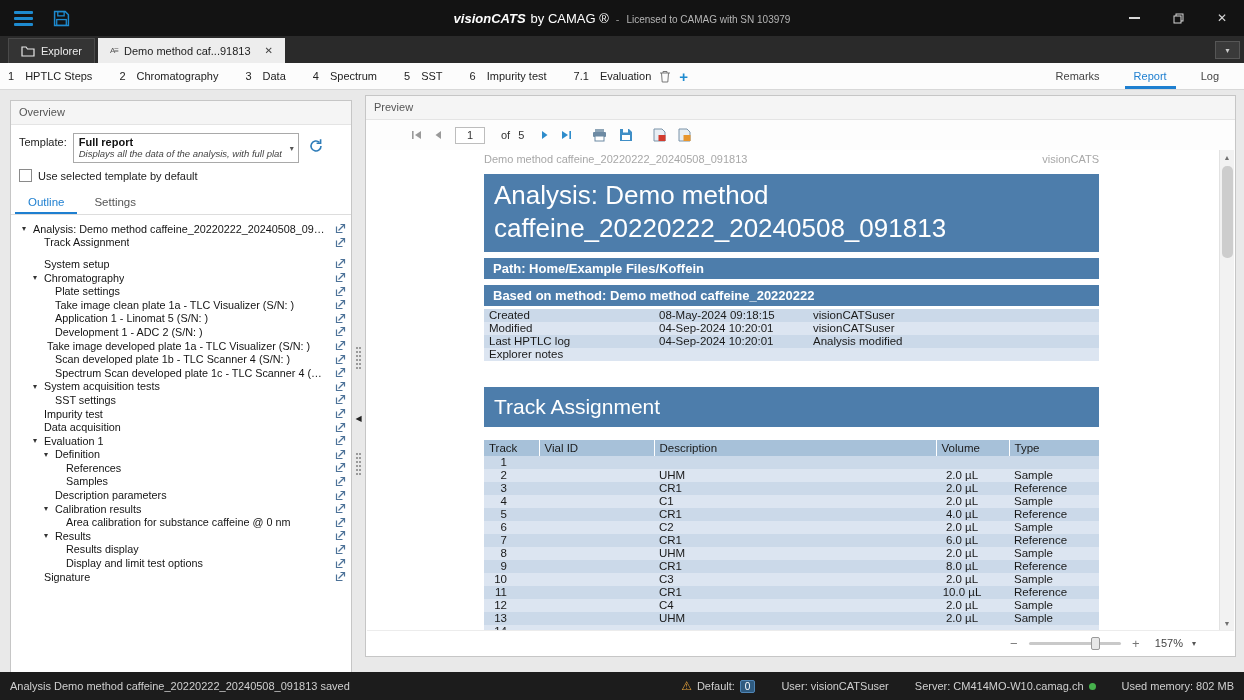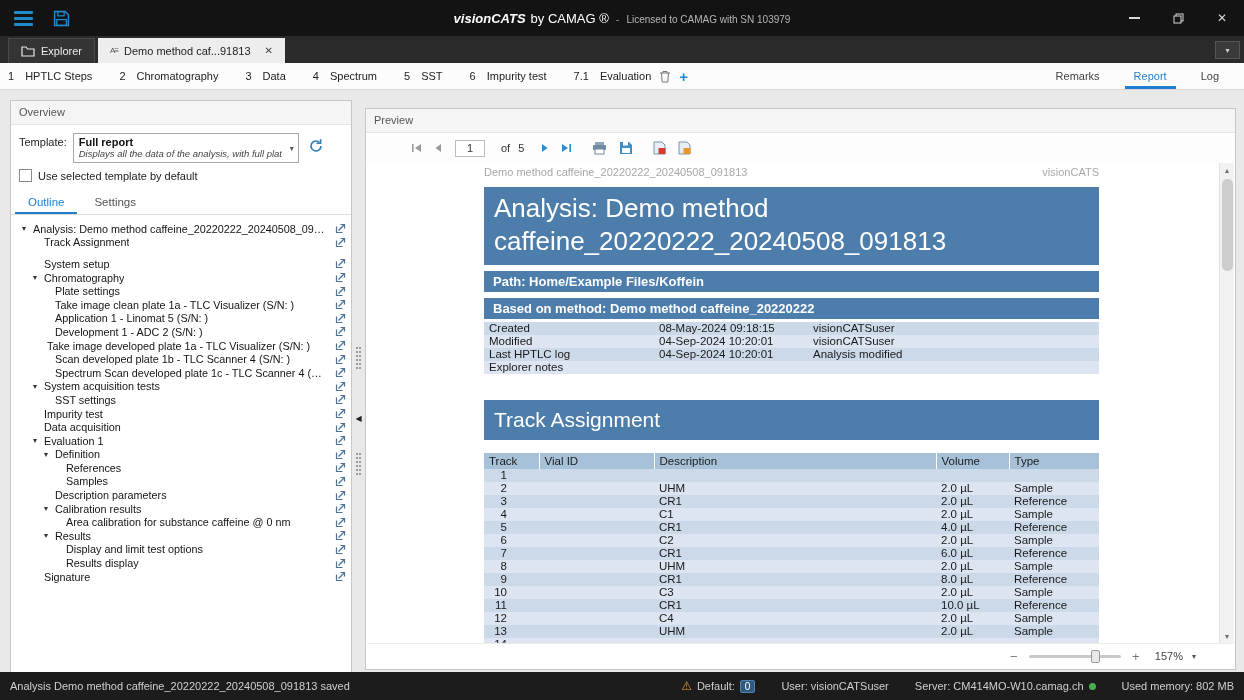--- a/index.html
+++ b/index.html
@@ -39,21 +39,21 @@
   .trash{background:none;border:0;margin-right:8px;cursor:pointer;display:flex;}
   .addstep{background:none;border:0;color:#1e8bd0;font-size:15px;font-weight:bold;cursor:pointer;line-height:1;}
   .rightnav{margin-left:auto;margin-right:8px;display:flex;height:100%;align-items:center;}
   .vnav{padding:0 17px;height:100%;display:flex;align-items:center;color:#444;position:relative;cursor:pointer;}
   .vnav.active{color:#1e7fd0;}
   .vnav.active::after{content:"";position:absolute;left:8px;right:8px;bottom:0;height:3px;background:#1e7fd0;}
 
   
   .panel{position:absolute;background:#fff;border:1px solid #c6c6c6;}
   .left-panel{left:10px;top:100px;width:342px;height:692px;}
-  .right-panel{left:365px;top:108px;width:871px;height:562px;}
+  .right-panel{left:365px;top:95px;width:871px;height:562px;}
   .panel-header{height:24px;line-height:23px;padding-left:8px;font-size:11px;color:#555;background:#f5f5f5;border-bottom:1px solid #e4e4e4;}
 
   
   .template-row{display:flex;padding:8px 8px 4px;align-items:flex-start;}
   .tpl-lbl{font-size:11px;margin-top:3px;color:#222;}
   .template-select{margin-left:6px;width:226px;border:1px solid #a9a9a9;position:relative;padding:2px 16px 3px 5px;background:#fff;cursor:pointer;}
   .t-name{font-size:11px;font-weight:bold;color:#111;}
   .t-desc{font-size:9.5px;font-style:italic;color:#444;white-space:nowrap;overflow:hidden;}
   .caret{font-size:8px;color:#555;}
   .template-select .caret{position:absolute;right:4px;top:50%;transform:translateY(-50%);}
@@ -93,21 +93,21 @@
   .info-table{width:100%;border-collapse:collapse;margin-top:3px;font-size:11.5px;color:#1a1a1a;}
   .info-table td{padding:0 5px;height:13px;line-height:13px;white-space:nowrap;}
   tr.shade-a{background:#cbd9e9;}
   tr.shade-b{background:#dce5f1;}
   .r-section{background:#4d7dab;color:#fff;font-size:21px;padding:8px 10px;margin-top:26px;}
   .track-table{width:100%;border-collapse:collapse;margin-top:13px;font-size:11.5px;color:#1a1a1a;}
   .track-table th{background:#a7c1d9;font-weight:normal;text-align:left;padding:1px 5px;height:16px;border-left:1px solid #fff;}
   .track-table th:first-child{border-left:none;}
   .track-table td{padding:0 5px;height:13px;line-height:13px;white-space:nowrap;}
   td.c-track{text-align:right;padding-right:32px;}
-  td.c-vol{text-align:left;padding-right:26px;}
+  td.c-vol{text-align:center;padding-right:26px;}
 
   
   .pv-scrollbar{position:absolute;right:0;top:0;bottom:0;width:15px;background:#f2f2f2;border-left:1px solid #e2e2e2;display:flex;flex-direction:column;align-items:center;font-size:7px;color:#707070;cursor:pointer;}
   .sb-up,.sb-down{height:14px;display:flex;align-items:center;justify-content:center;width:100%;}
   .sb-down{margin-top:auto;}
   .sb-thumb{width:11px;height:92px;background:#cdcdcd;border-radius:5px;margin-top:2px;}
 
   
   .zoombar{position:absolute;left:1px;right:1px;bottom:1px;height:25px;background:#fff;display:flex;align-items:center;justify-content:flex-end;padding-right:38px;gap:9px;font-size:11px;color:#444;border-top:1px solid #ececec;}
   .z-minus,.z-plus{font-size:13px;color:#777;cursor:pointer;width:12px;text-align:center;line-height:1;}
@@ -479,31 +479,31 @@
           <span class="tree-label">Results</span>
           <span class="jump">
             <svg width="11" height="11" viewBox="0 0 11 11">
               <path d="M1.5 3.5v6h6" fill="none" stroke="#4d7298" stroke-width="1.2"></path>
               <path d="M3.5 7.5L9.5 1.5" stroke="#4d7298" stroke-width="1.2" fill="none"></path>
               <path d="M5.5 1.5h4v4" fill="none" stroke="#4d7298" stroke-width="1.2"></path>
             </svg>
           </span>
         </div>
         <div class="tree-row" style="padding-left: 55px;">
+          <span class="tree-label">Results display</span>
+          <span class="jump">
+            <svg width="11" height="11" viewBox="0 0 11 11">
+              <path d="M1.5 3.5v6h6" fill="none" stroke="#4d7298" stroke-width="1.2"></path>
+              <path d="M3.5 7.5L9.5 1.5" stroke="#4d7298" stroke-width="1.2" fill="none"></path>
+              <path d="M5.5 1.5h4v4" fill="none" stroke="#4d7298" stroke-width="1.2"></path>
+            </svg>
+          </span>
+        </div>
+        <div class="tree-row" style="padding-left: 55px;">
           <span class="tree-label">Display and limit test options</span>
-          <span class="jump">
-            <svg width="11" height="11" viewBox="0 0 11 11">
-              <path d="M1.5 3.5v6h6" fill="none" stroke="#4d7298" stroke-width="1.2"></path>
-              <path d="M3.5 7.5L9.5 1.5" stroke="#4d7298" stroke-width="1.2" fill="none"></path>
-              <path d="M5.5 1.5h4v4" fill="none" stroke="#4d7298" stroke-width="1.2"></path>
-            </svg>
-          </span>
-        </div>
-        <div class="tree-row" style="padding-left: 55px;">
-          <span class="tree-label">Results display</span>
           <span class="jump">
             <svg width="11" height="11" viewBox="0 0 11 11">
               <path d="M1.5 3.5v6h6" fill="none" stroke="#4d7298" stroke-width="1.2"></path>
               <path d="M3.5 7.5L9.5 1.5" stroke="#4d7298" stroke-width="1.2" fill="none"></path>
               <path d="M5.5 1.5h4v4" fill="none" stroke="#4d7298" stroke-width="1.2"></path>
             </svg>
           </span>
         </div>
         <div class="tree-row" style="padding-left: 33px;">
           <span class="tree-label">Signature</span>

